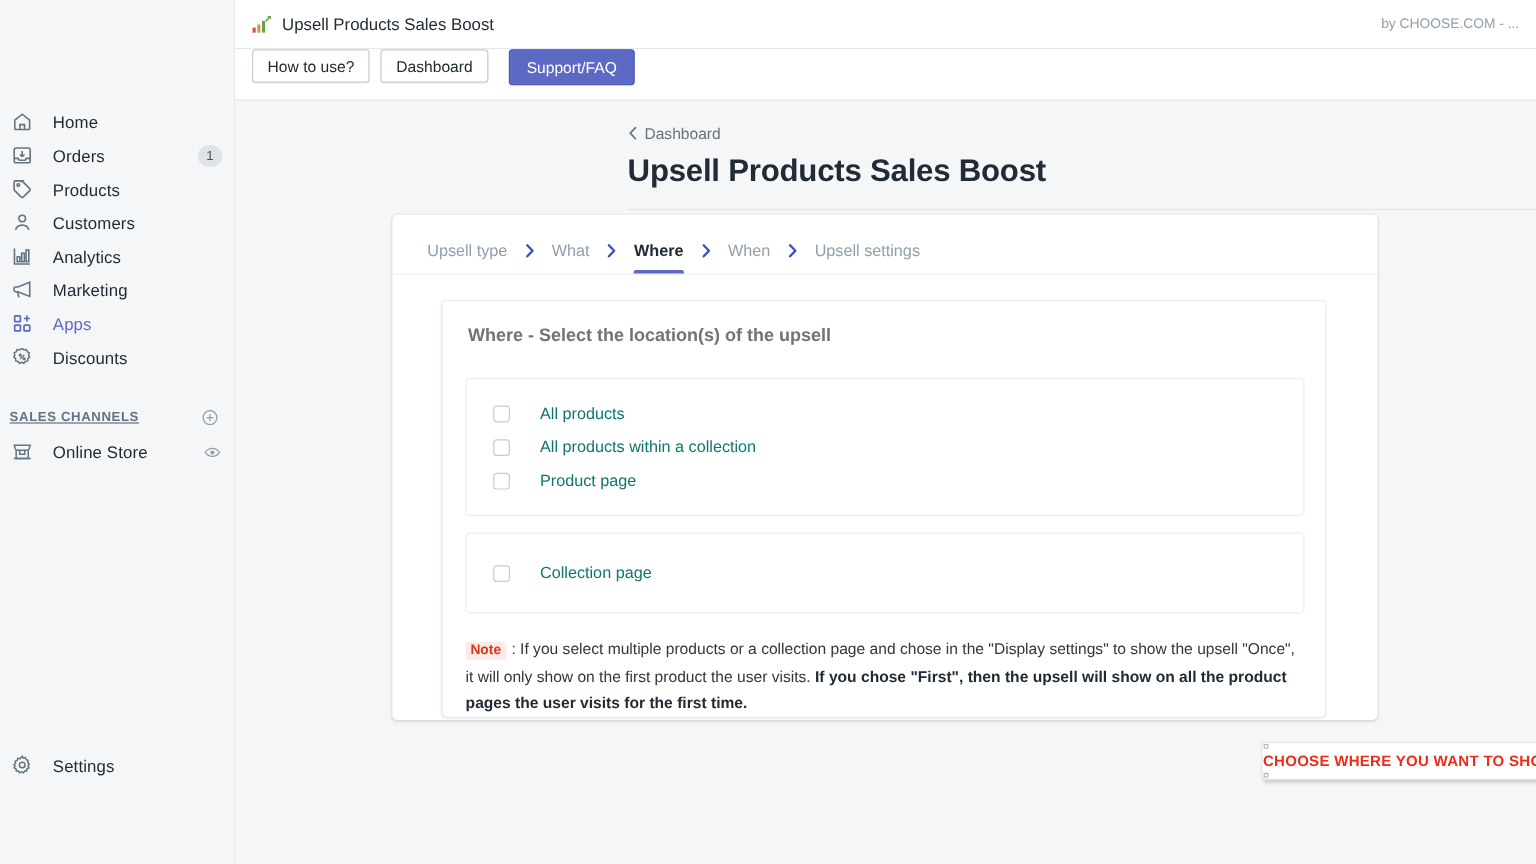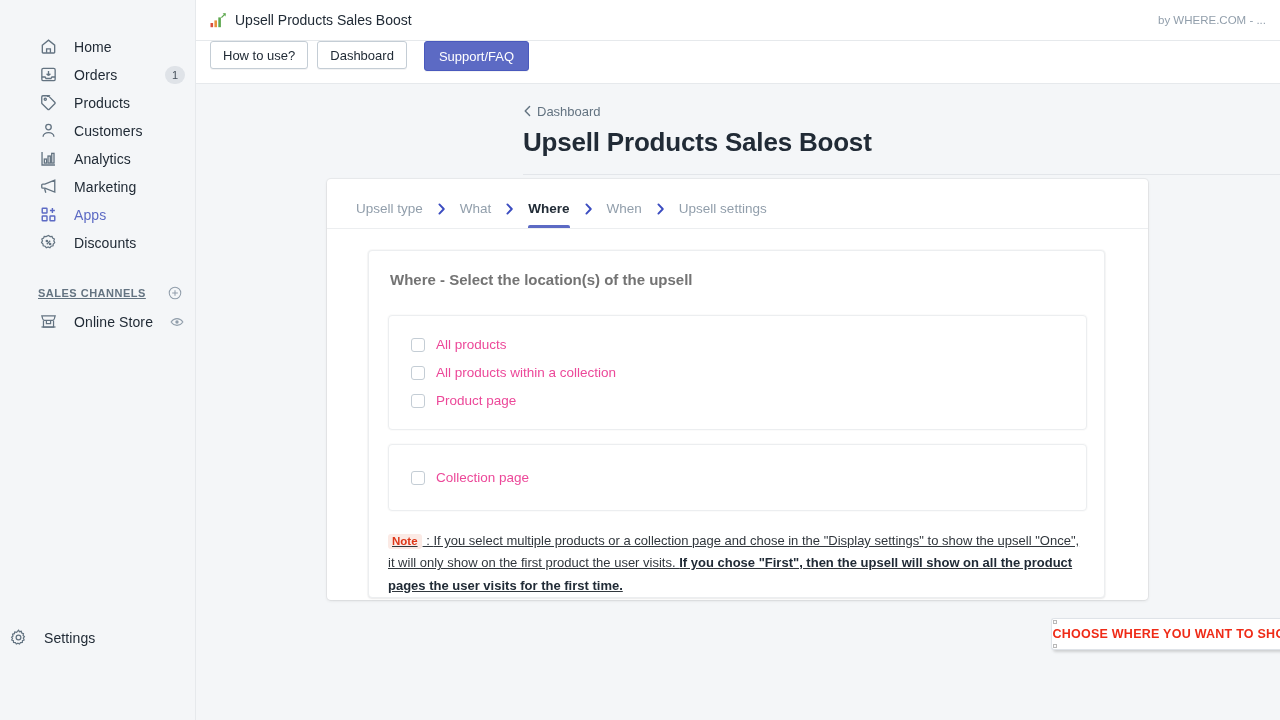--- a/index.html
+++ b/index.html
@@ -15,21 +15,21 @@
 
   
   .sidebar {
     width: 196px;
     height: 720px;
     background: #f4f6f8;
     border-right: 1px solid #e6e9ec;
     position: relative;
     flex: 0 0 196px;
   }
-  .nav-list { padding-top: 33px; margin-left: 30px; }
+  .nav-list { padding-top: 88px; }
   .nav-item {
     display: flex;
     align-items: center;
     height: 27px;
     padding: 0 10px 0 8px;
     margin-bottom: 1px;
     cursor: pointer;
   }
   .nav-icon {
     width: 20px; height: 20px;
@@ -250,32 +250,31 @@
   }
   .check-row + .check-row { margin-top: 3px; }
   .cbox {
     width: 14px; height: 14px;
     border: 1px solid #c4cdd5;
     border-radius: 3px;
     background: #fff;
     flex: 0 0 14px;
   }
   .check-label {
-    margin-left: 11px;
+    margin-left: 25px;
     font-size: 13.5px;
-    color: #ec4899;
+    color: #0f766e;
   }
 
   
   .note {
     margin: 19px 17px 0 19px;
     font-size: 13px;
     line-height: 1.72;
     color: #31373d;
-    text-decoration: underline;
   }
   .note-tag {
     background: #fbeae5;
     color: #de3618;
     font-weight: bold;
     font-size: 11.5px;
     padding: 1px 4px 2px 4px;
     border-radius: 3px;
     margin-right: 1px;
   }
@@ -457,21 +456,21 @@
       <span class="app-bar-icon">
         <svg width="16" height="15" viewBox="0 0 16 15">
           <rect x="0.5" y="10" width="2.6" height="4.2" fill="#d94f3d"></rect>
           <rect x="4.4" y="7.4" width="2.6" height="6.8" fill="#e8913c"></rect>
           <rect x="8.3" y="4.4" width="2.6" height="9.8" fill="#5ea84f"></rect>
           <path d="M11.4 4.6 15.4 0.6" stroke="#5ea84f" stroke-width="1.3" fill="none"></path>
           <path d="M15.6 0.3 15.6 3.4 12.6 0.3z" fill="#5ea84f"></path>
         </svg>
       </span>
       <span class="app-bar-title">Upsell Products Sales Boost</span>
-      <span class="app-bar-right">by WHERE.COM - ...</span>
+      <span class="app-bar-right">by CHOOSE.COM - ...</span>
     </div>
 
     <div class="action-bar">
       <button class="btn">How to use?</button>
       <button class="btn">Dashboard</button>
       <button class="btn btn-primary">Support/FAQ</button>
     </div>
 
     <div class="content">
       <div class="breadcrumb">

